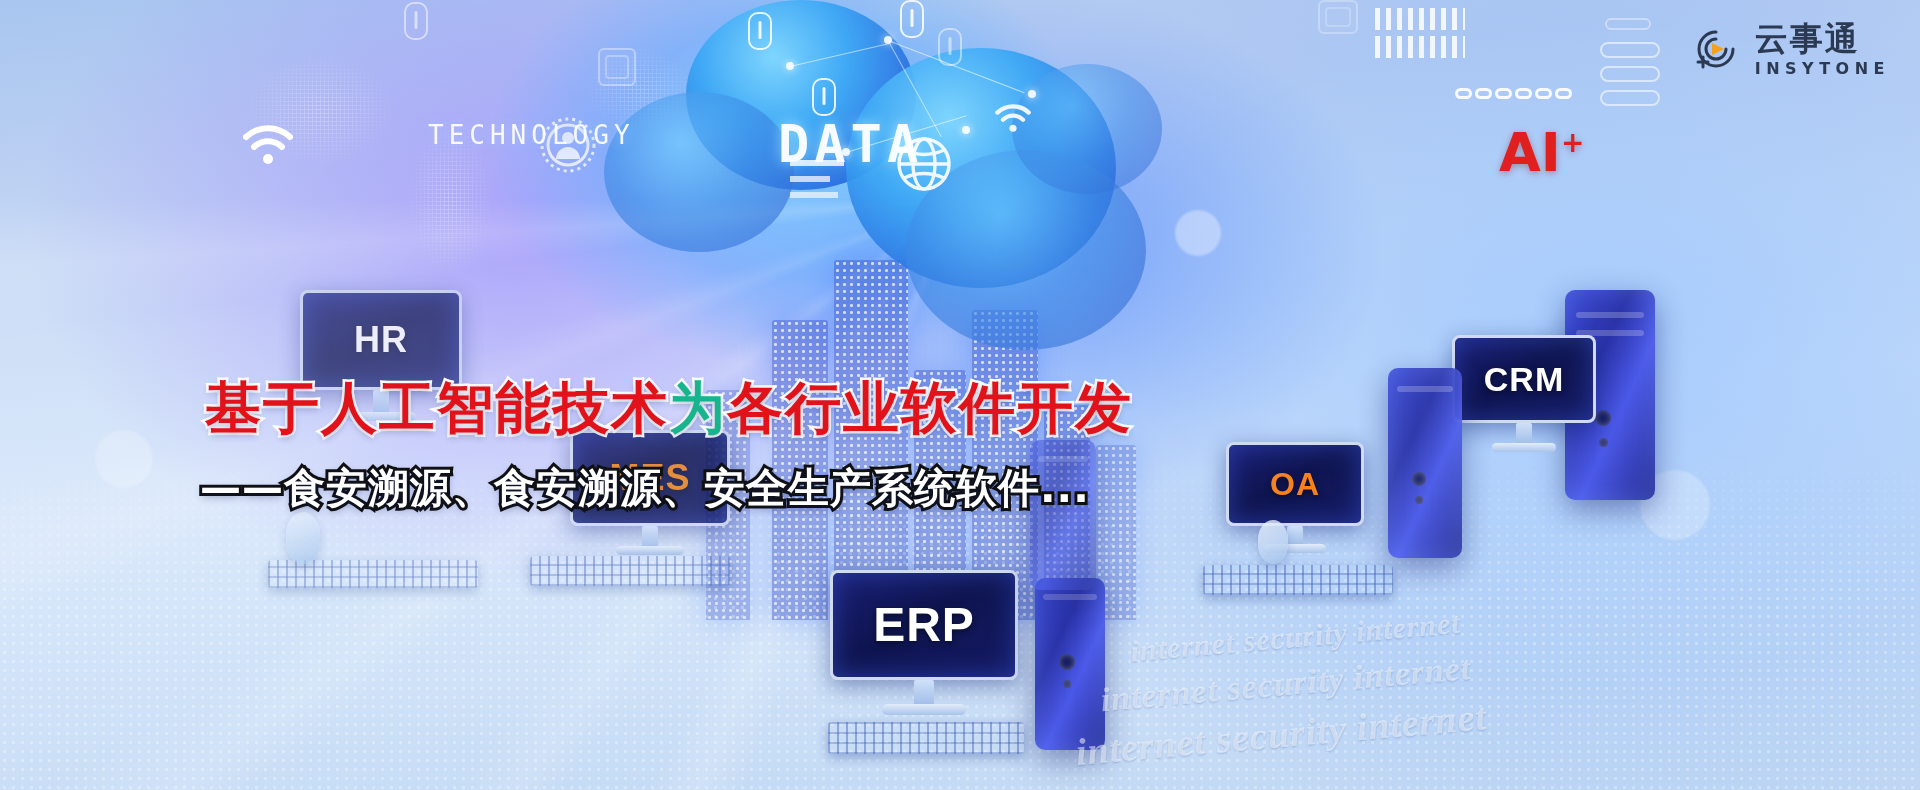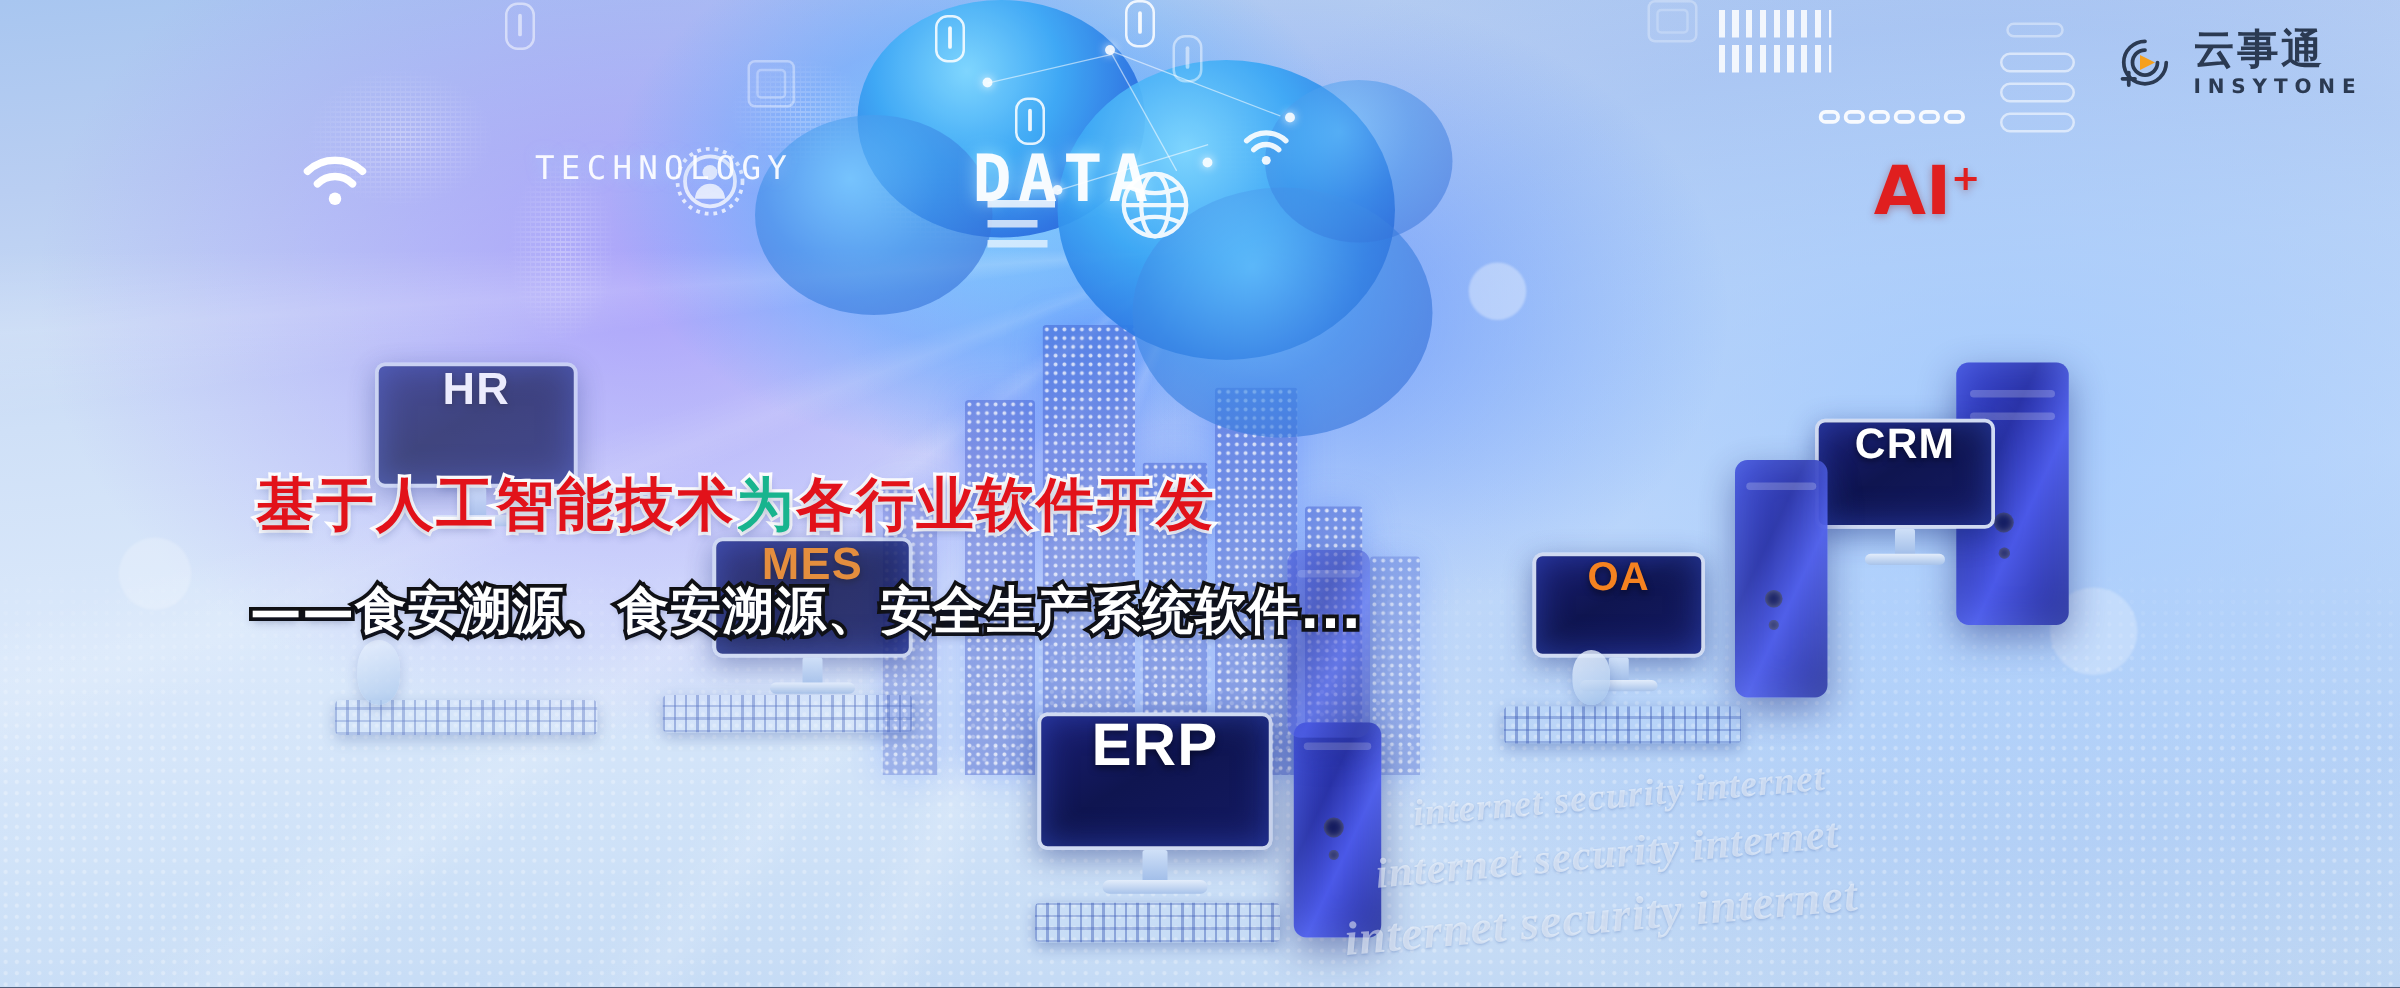--- a/index.html
+++ b/index.html
@@ -134,21 +134,21 @@
     opacity:.85;
   }
 
   
   .hud { position:absolute; border:2px solid rgba(255,255,255,.7); }
   .monitor { position:absolute; }
   .screen {
     position:absolute; border-radius:8px;
     background:linear-gradient(150deg,#1a1f74 0%, #0f1550 45%, #141a63 100%);
     border:3px solid rgba(225,235,255,.92);
-    display:flex; align-items:flex-start; justify-content:center;
+    display:flex; align-items:center; justify-content:center;
     box-shadow:0 6px 22px rgba(20,40,120,.45), inset 0 0 26px rgba(60,90,220,.5);
   }
   .screen .lbl {
     font-weight:700; letter-spacing:1px; line-height:1;
     text-shadow:0 2px 6px rgba(0,0,0,.5);
   }
   .stand {
     position:absolute; background:linear-gradient(180deg,#cfe0f8,#9fbce8);
     border-radius:2px;
   }
@@ -199,21 +199,21 @@
     color:#0b0b0b;
     -webkit-text-stroke:9px #ffffff;
     paint-order:stroke fill;
     text-shadow:0 6px 16px rgba(20,40,110,.35);
     white-space:nowrap;
   }
 
   .subline {
     position:absolute; left:205px; top:380px;
     font-family:"DejaVu Sans","Liberation Sans",sans-serif;
-    font-weight:700; font-size:46px; line-height:1;
+    font-weight:700; font-size:56px; line-height:1;
     letter-spacing:2px; white-space:nowrap;
     color:#e2121a;
     -webkit-text-stroke:5px #ffffff;
     paint-order:stroke fill;
     text-shadow:0 3px 7px rgba(20,40,110,.30);
   }
   .subline .accent { color:#18b48e; }
 
   .tagline {
     position:absolute; left:200px; top:468px;
@@ -260,21 +260,21 @@
     position:absolute; left:1499px; top:126px;
     font-family:"DejaVu Sans","Liberation Sans",sans-serif;
     font-weight:700; font-size:54px; color:#e01f1f; line-height:1;
     text-shadow:0 2px 7px rgba(120,10,10,.35);
   }
   .ai-plus sup { font-size:28px; font-weight:700; }
 
   
   #logo {
     position:absolute; right:30px; top:22px;
-    display:flex; align-items:center; gap:12px;
+    display:flex; gap:12px;
   }
   #logo .mark { width:54px; height:54px; flex:0 0 auto; }
   #logo .wordwrap { display:flex; flex-direction:column; align-items:stretch; }
   #logo .cn {
     font-family:"DejaVu Sans","Liberation Sans",sans-serif;
     font-size:33px; font-weight:700; color:#2b3a52; letter-spacing:2px; line-height:1.05;
   }
   #logo .en {
     font-family:"DejaVu Sans","Liberation Sans",sans-serif;
     font-size:16px; font-weight:700; color:#2b3a52; letter-spacing:5.5px;

